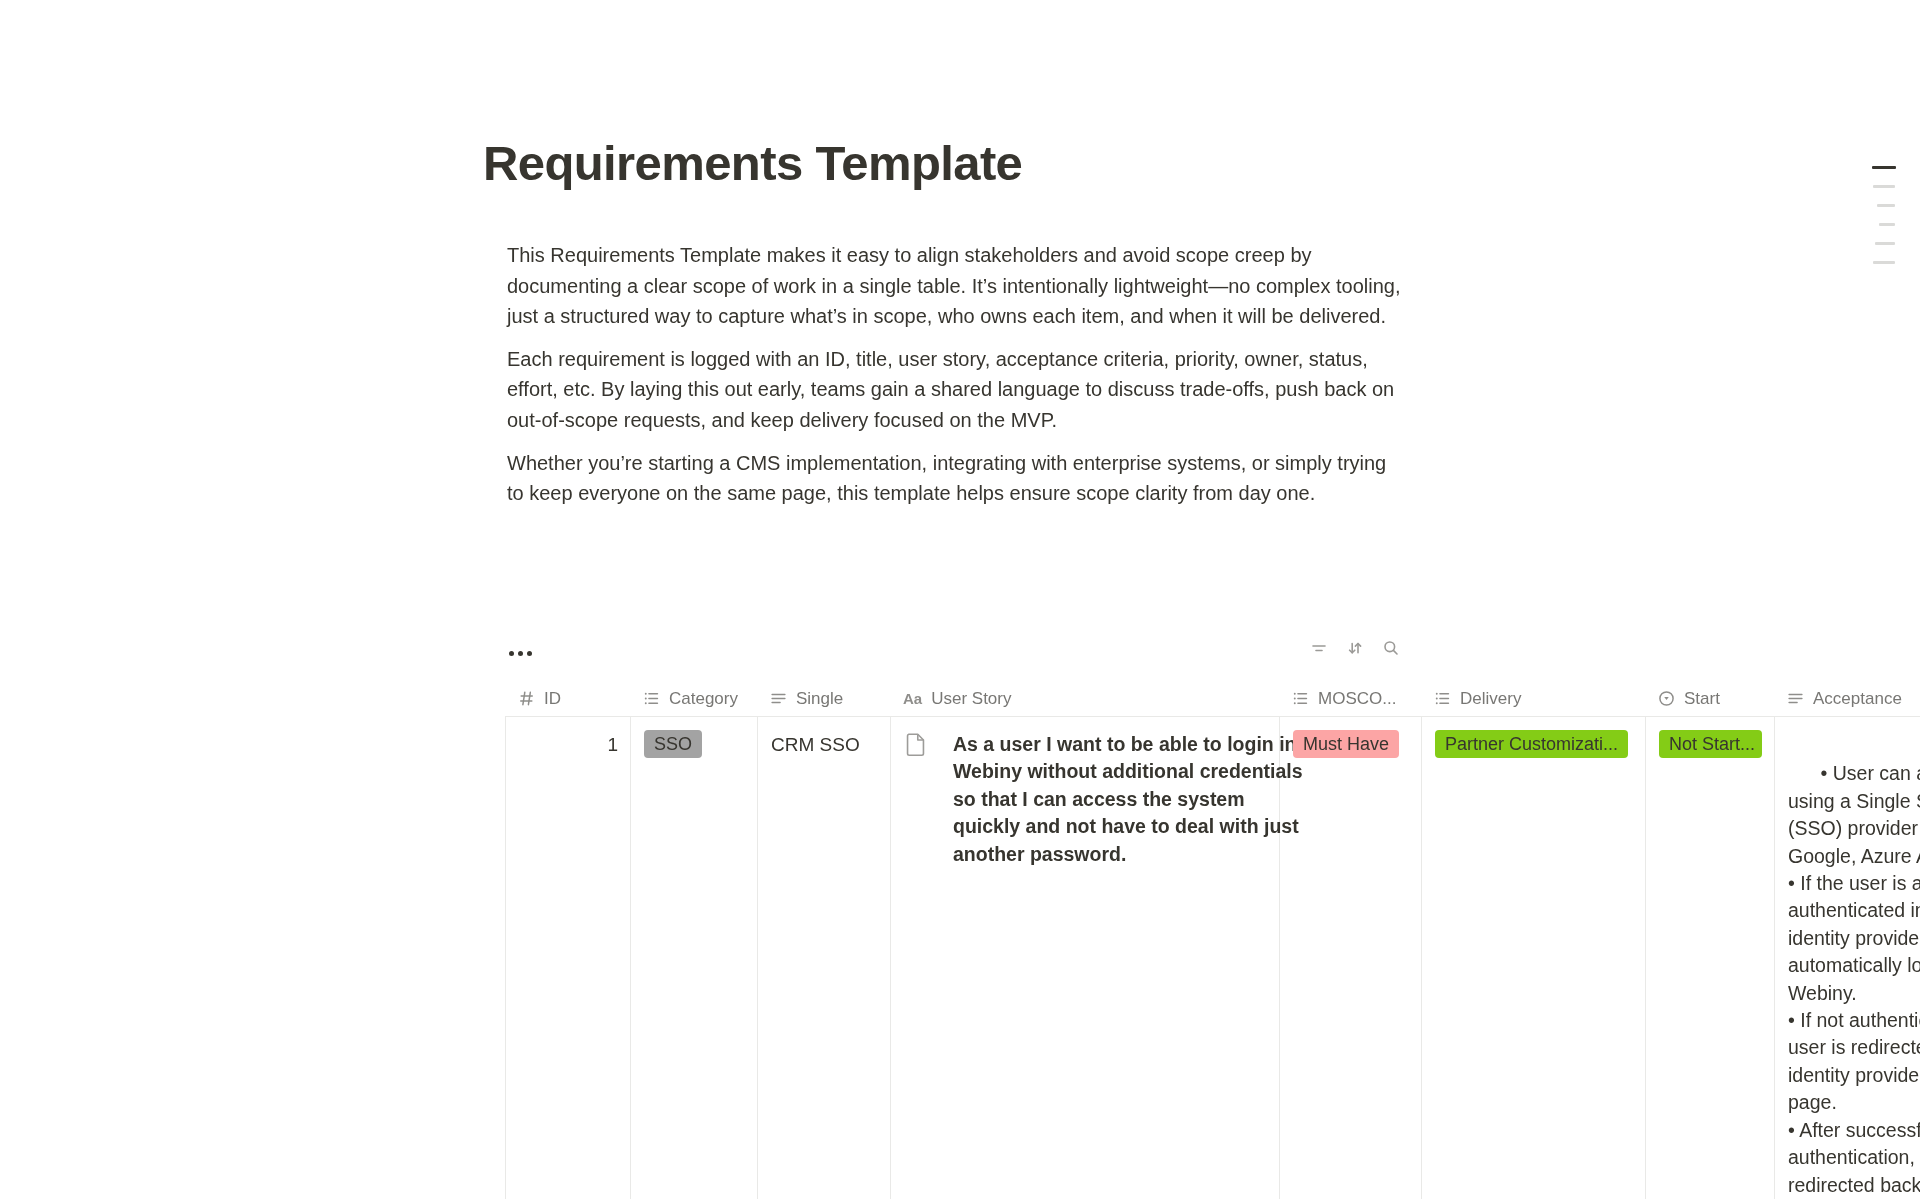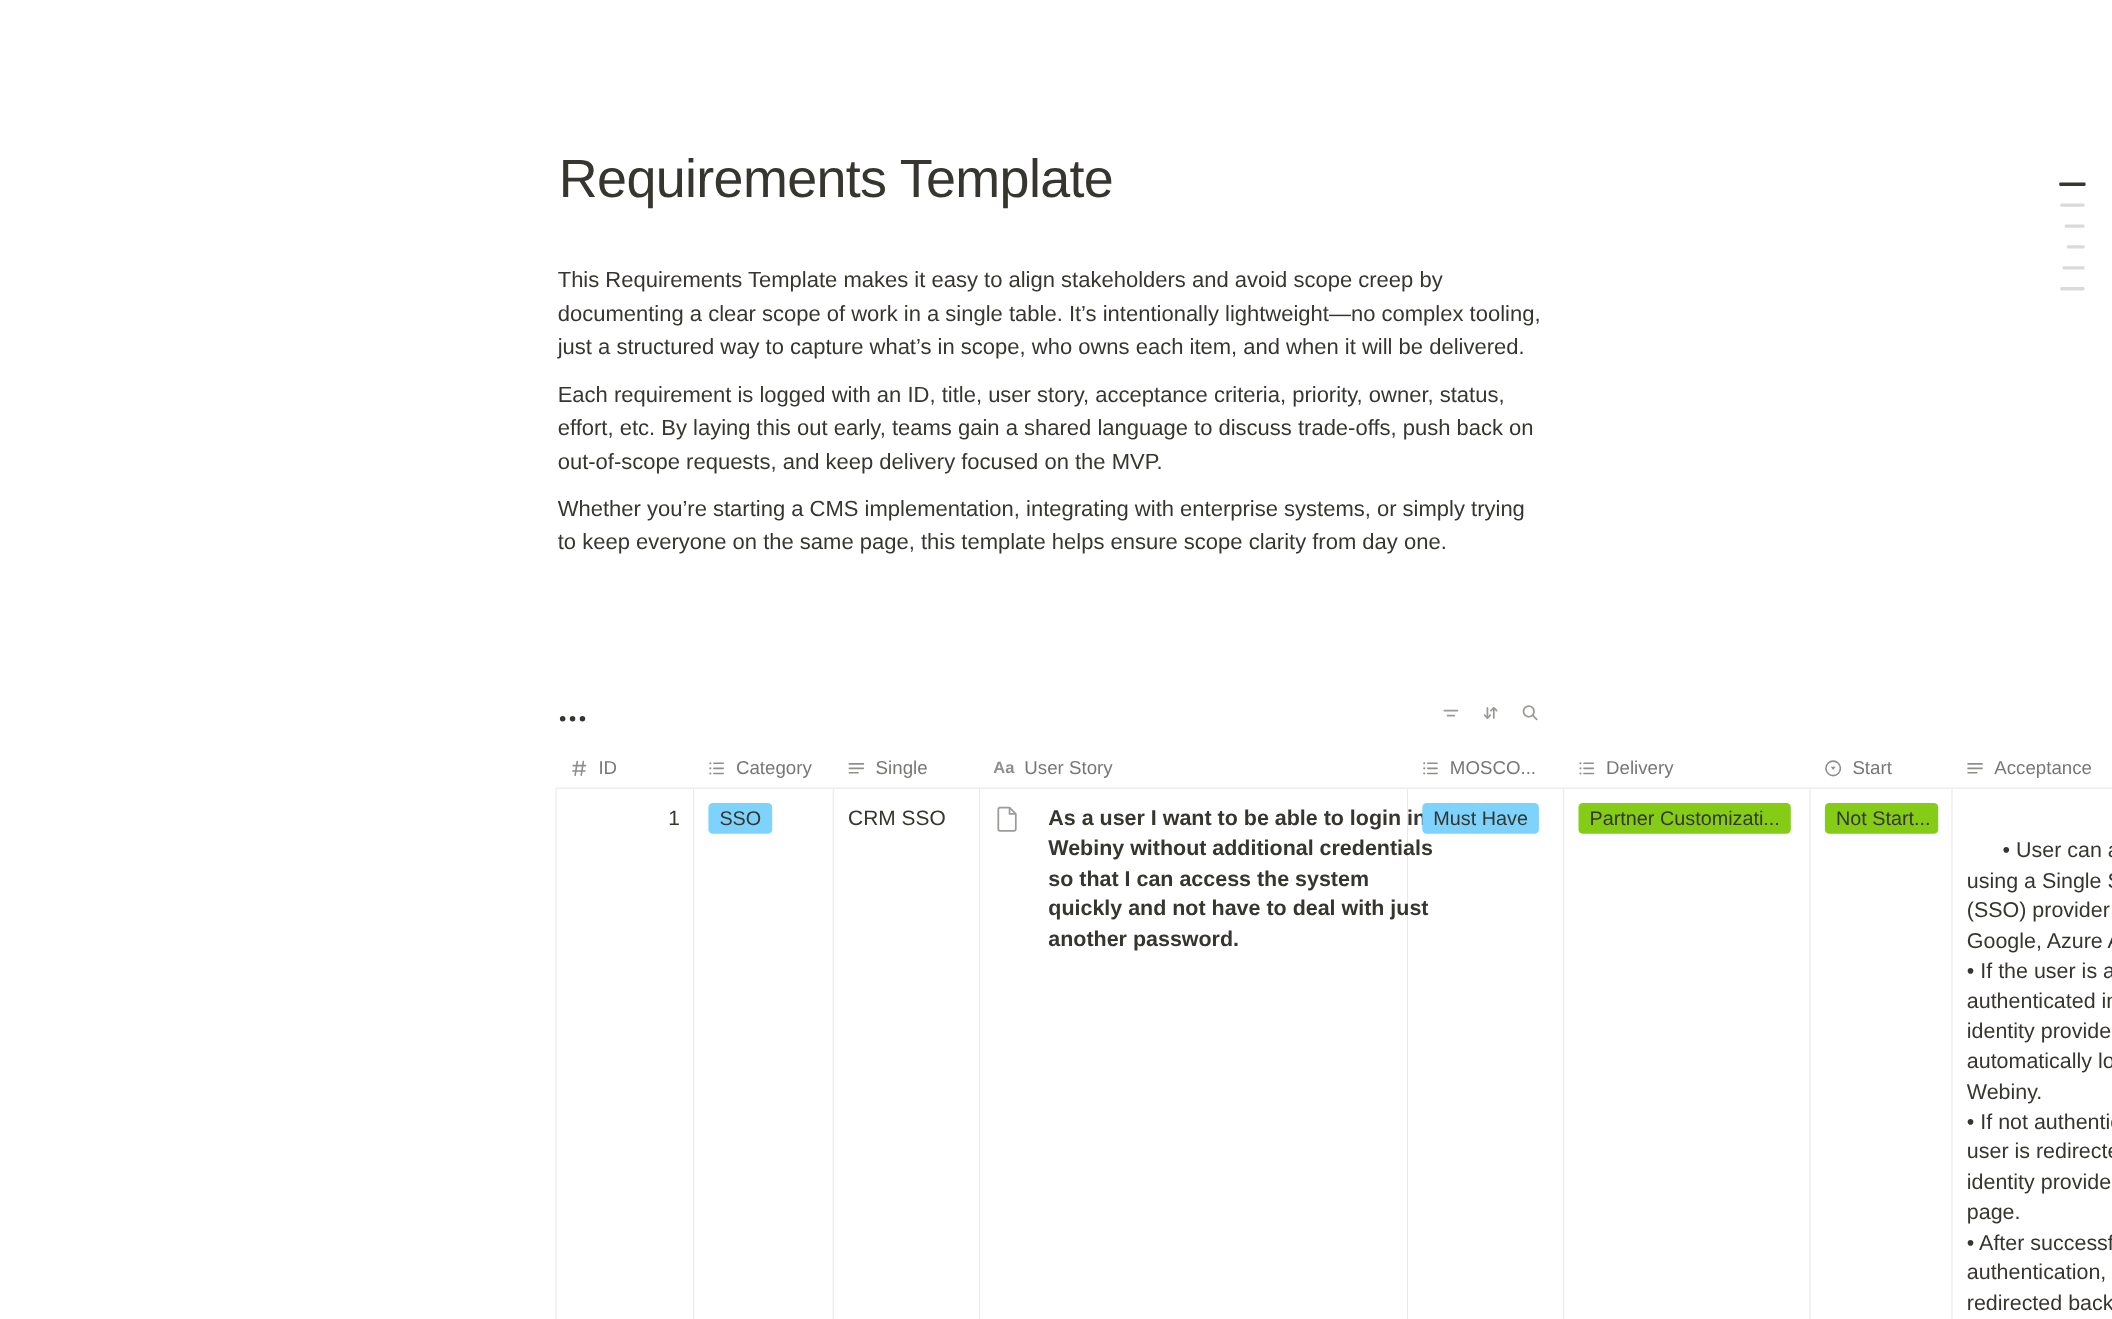--- a/index.html
+++ b/index.html
@@ -8,22 +8,22 @@
     width: 1920px; height: 1199px;
     overflow: hidden;
     background: #ffffff;
     font-family: "Liberation Sans", sans-serif;
     color: #37352f;
     position: relative;
   }
 
   
   .page-title {
-    position: absolute; left: 508px; top: 102px;
-    font-size: 49px; font-weight: 400; letter-spacing: -0.6px;
+    position: absolute; left: 483px; top: 102px;
+    font-size: 49px; font-weight: 700; letter-spacing: -0.6px;
     color: #37352f; white-space: nowrap;
   }
 
   
   .intro {
     position: absolute; left: 507px; top: 240px; width: 900px;
     font-size: 20px; line-height: 30.6px; color: #37352f;
   }
   .intro p { margin: 0 0 12px 0; }
 
@@ -54,22 +54,22 @@
   .cell { flex: none; border-right: 1px solid #e9e9e7; padding: 13px 12px 0 13px; }
 
   .cell-id { text-align: right; font-size: 19px; padding-top: 17px; color: #37352f; }
 
   .chip {
     display: inline-block; max-width: 100%;
     padding: 2px 10px; border-radius: 4px;
     font-size: 18px; line-height: 24px; color: #37352f;
     white-space: nowrap; overflow: hidden;
   }
-  .chip-gray { background: #7dd3fc; text-align: center; }
-  .chip-red  { background: #7dd3fc; }
+  .chip-gray { background: #a3a3a3; text-align: center; }
+  .chip-red  { background: #fca5a5; }
   .chip-blue { background: #84cc16; }
 
   .cell-title { font-size: 19px; padding-top: 17px; white-space: nowrap; }
 
   .cell-story { display: flex; gap: 26px; padding-top: 14px; }
   .page-ic { flex: none; width: 23px; height: 25px; color: #9d9c99; margin-top: 1px; }
   .story-text { font-size: 19.5px; font-weight: 600; line-height: 27.4px;
     white-space: pre; color: #37352f; }
 
   .cell-acceptance { padding-top: 16px; font-size: 19.5px; line-height: 27.4px;

